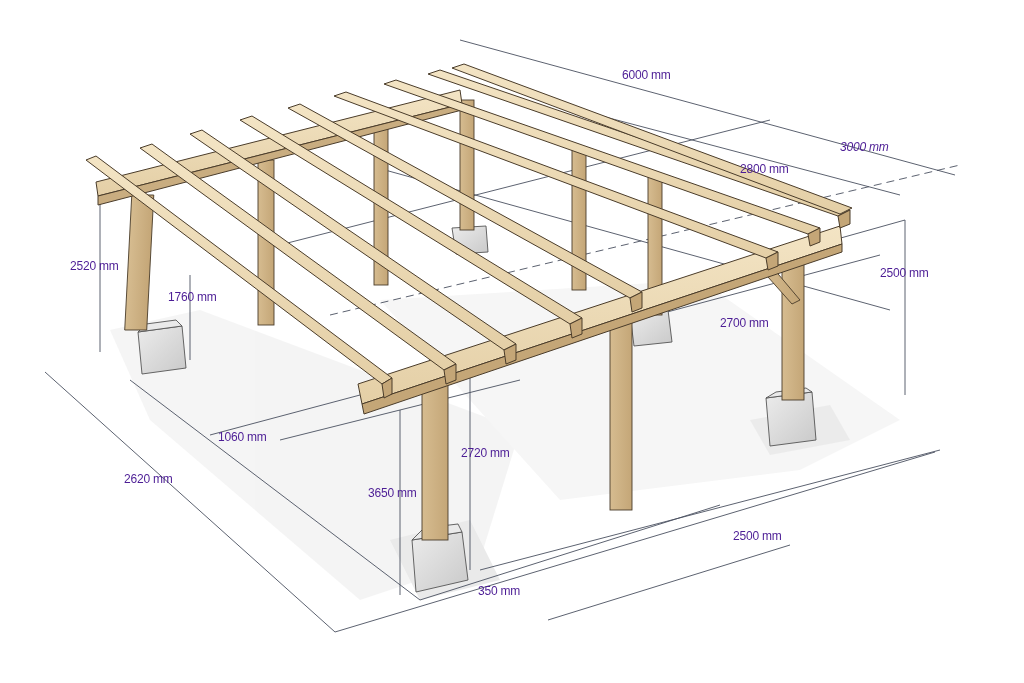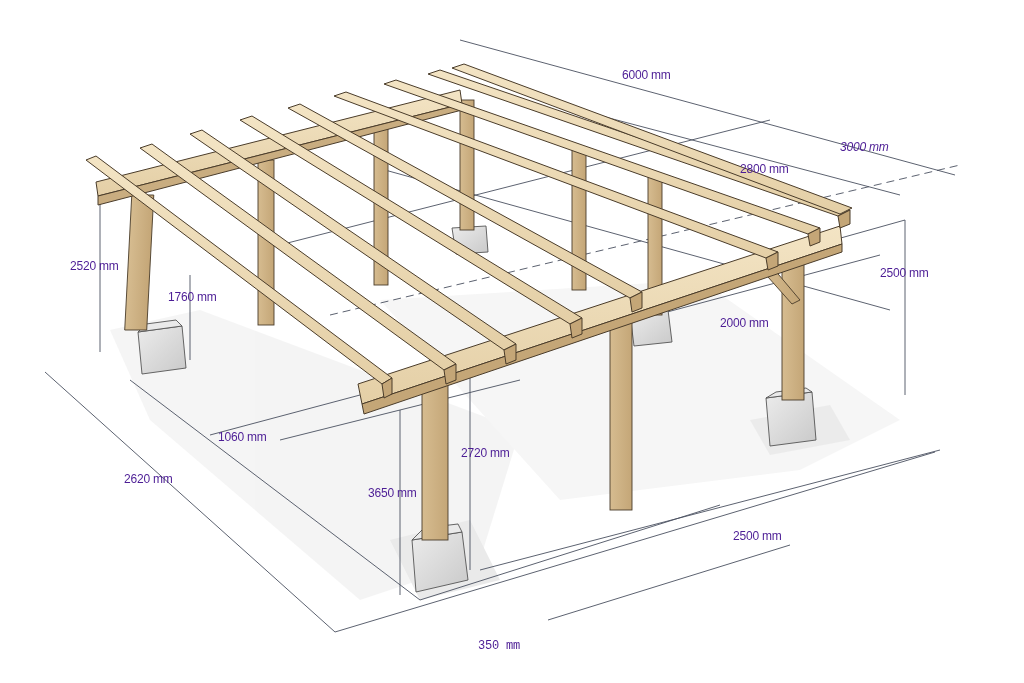--- a/index.html
+++ b/index.html
@@ -137,19 +137,19 @@
       </g>
   </g>
 </svg>
 
 <div class="dim-label" style="left:622px; top:68px;">6000 mm</div>
 <div class="dim-label" style="left:740px; top:139px;margin-top:23px;">2800 mm</div>
 <div class="dim-label" style="left:840px; top:140px;font-style:italic;">3000 mm</div>
 <div class="dim-label" style="left:880px; top:266px;">2500 mm</div>
 <div class="dim-label" style="left:70px; top:259px;">2520 mm</div>
 <div class="dim-label" style="left:168px; top:290px;">1760 mm</div>
-<div class="dim-label" style="left:720px; top:316px;">2000 mm</div>
+<div class="dim-label" style="left:720px; top:316px;">2700 mm</div>
 <div class="dim-label" style="left:218px; top:430px;text-align:right;">1060 mm</div>
 <div class="dim-label" style="left:124px; top:472px;">2620 mm</div>
 <div class="dim-label" style="left:461px; top:446px;">2720 mm</div>
 <div class="dim-label" style="left:368px; top:486px;text-align:center;">3650 mm</div>
 <div class="dim-label" style="left:733px; top:529px;">2500 mm</div>
-<div class="dim-label" style="left:478px; top:639px;font-family:Liberation Mono, monospace;">350 mm</div>
+<div class="dim-label" style="left:478px; top:584px;">350 mm</div>
 
 </body></html>

